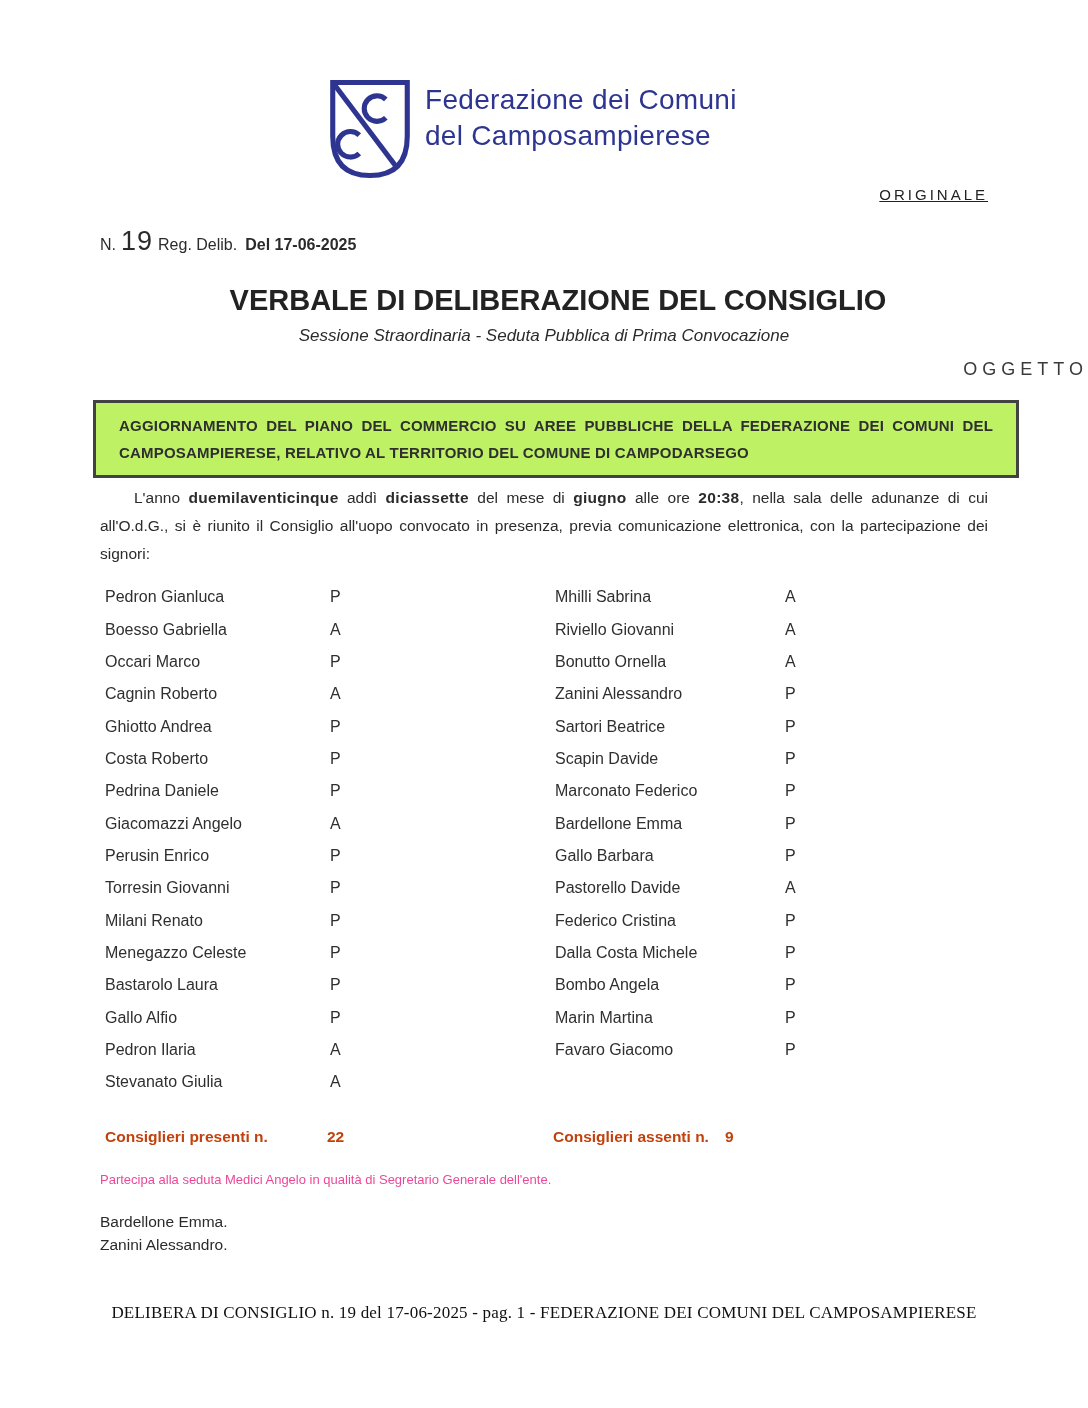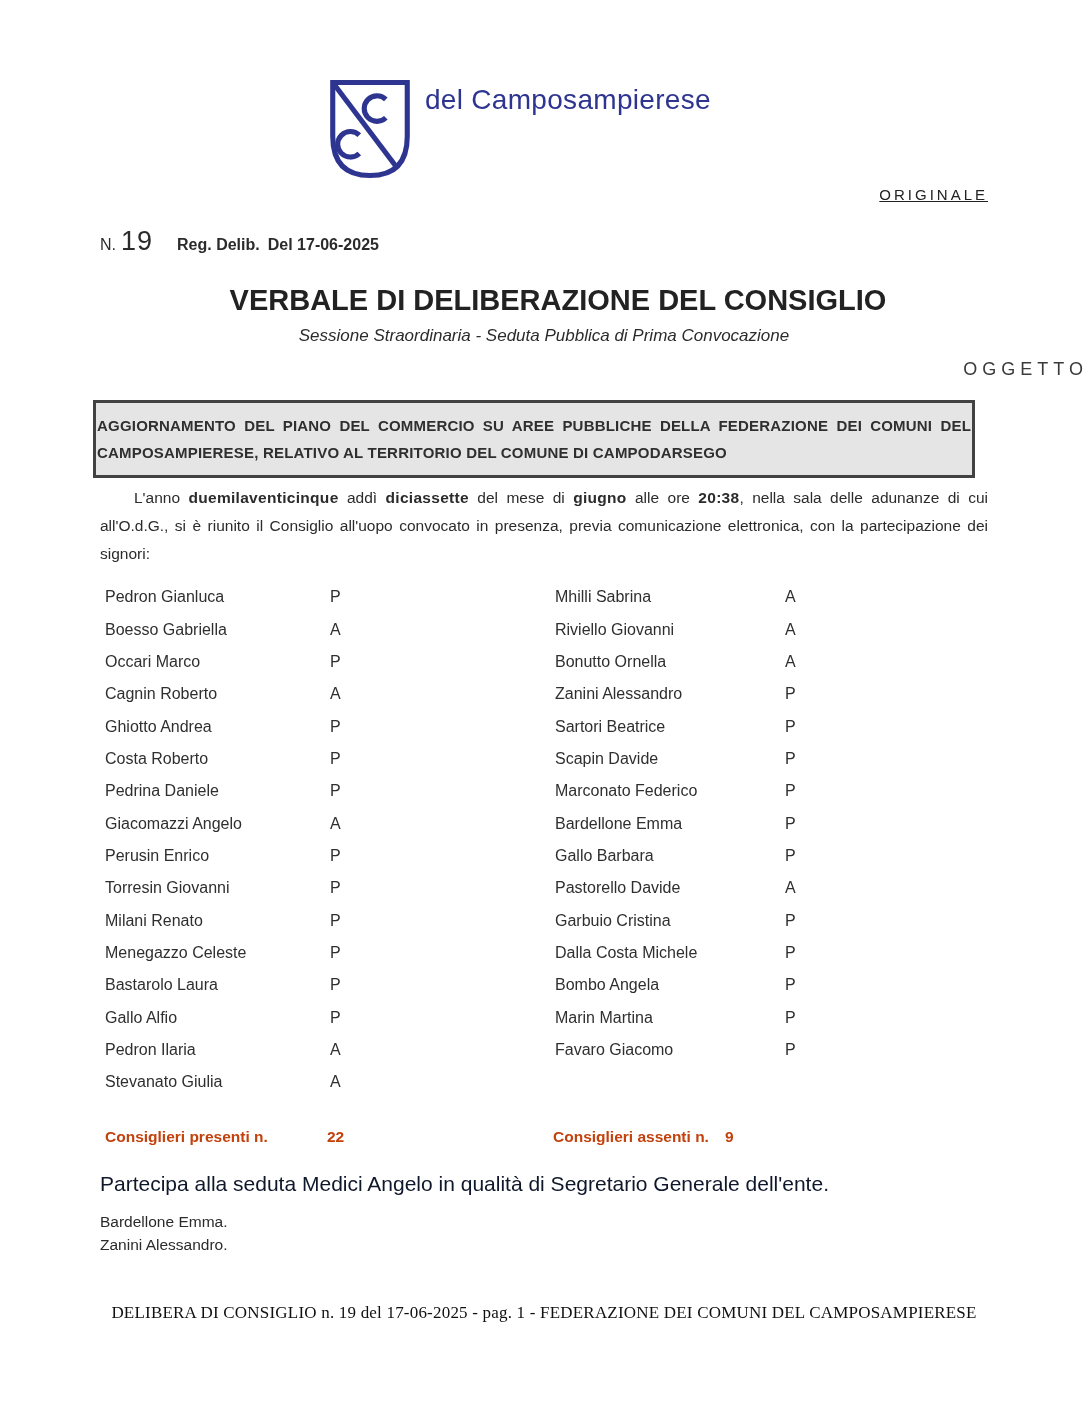--- a/index.html
+++ b/index.html
@@ -30,41 +30,41 @@
   .originale {
     position: absolute; top: 186px; right: 100px;
     font-size: 15px; font-weight: normal; letter-spacing: 3px;
     text-decoration: underline; color: #222;
   }
   .reg-line {
     position: absolute; left: 100px; top: 226px;
     display: flex; align-items: baseline; color: #2b2b2b; font-size: 16px;
   }
   .reg-number { font-size: 27px; margin-left: 5px; letter-spacing: 1px; }
-  .reg-label  { margin-left: 24px; font-weight: bold; }
+  .reg-label  { margin-left: 5px; }
   .reg-date   { margin-left: 8px; font-weight: bold; }
 
   .doc-title {
     position: absolute; top: 284px; left: 14px; width: 100%;
     text-align: center; font-size: 29px; font-weight: bold; color: #222;
   }
   .doc-subtitle {
     position: absolute; top: 326px; left: 0; width: 100%;
     text-align: center; font-size: 17px; font-style: italic; color: #2b2b2b;
   }
   .oggetto {
     position: absolute; top: 359px; left: 0; width: 100%;
     text-align: right; font-size: 18px; letter-spacing: 5px; color: #3a3a3a;
   }
 
   
   .subject-box {
     position: absolute; left: 93px; top: 400px; width: 874px;
-    border: 3px solid #424242; background: #e5e5e5;
-    padding: 9px 1px; text-align: justify;
+    border: 3px solid #424242; background: #bef264;
+    padding: 9px 23px; text-align: justify;
     font-size: 15px; font-weight: bold; line-height: 27px;
     color: #2f2f2f; letter-spacing: 0.2px;
   }
 
   
   .intro {
     position: absolute; left: 100px; top: 484px; width: 888px;
     font-size: 15.5px; line-height: 28px; text-align: justify;
     text-indent: 34px; color: #2b2b2b; margin: 0;
   }
@@ -87,21 +87,21 @@
   }
   .totals span { position: absolute; top: 6px; white-space: nowrap; }
   .totals .present-label { left: 0; }
   .totals .present-count { left: 222px; }
   .totals .absent-label  { left: 448px; }
   .totals .absent-count  { left: 620px; }
 
   
   .secretary {
     position: absolute; left: 100px; top: 1172px; width: 888px;
-    font-size: 21px; color: #0f172a;
+    font-size: 13px; color: #ec4899;
   }
   .president-block {
     position: absolute; left: 100px; top: 1211px; width: 892px;
     font-size: 15.5px; line-height: 22.5px; color: #2b2b2b;
   }
   .president-block p { margin: 0; text-align: justify; }
 
   
   .footer {
     position: absolute; top: 1303px; left: 0; width: 100%;
@@ -116,20 +116,21 @@
 <div class="page">
 
   <div class="logo">
     <svg viewBox="0 0 78 96" aria-hidden="true">
       <path d="M2.5,2.5 H75.5 V55 Q75.5,93.5 39,93.5 Q2.5,93.5 2.5,55 Z"></path>
       <path d="M2.5,2.5 L64,84"></path>
       <path d="M54.5,19 A12.5,12.5 0 1 0 54.5,37"></path>
       <path d="M28.5,54 A12.5,12.5 0 1 0 28.5,72"></path>
     </svg>
     <div class="logo-text">
+      <div>Federazione dei Comuni</div>
       <div>del Camposampierese</div>
     </div>
   </div>
 
   <div class="originale">ORIGINALE</div>
 
   <div class="reg-line">
     <span class="reg-prefix">N.</span>
     <span class="reg-number">19</span>
     <span class="reg-label">Reg. Delib.</span>
@@ -190,21 +191,21 @@
     <div class="cell">Gallo Barbara</div>
     <div class="cell">P</div>
 
     <div class="cell">Torresin Giovanni</div>
     <div class="cell">P</div>
     <div class="cell">Pastorello Davide</div>
     <div class="cell">A</div>
 
     <div class="cell">Milani Renato</div>
     <div class="cell">P</div>
-    <div class="cell">Garbuio Cristina</div>
+    <div class="cell">Federico Cristina</div>
     <div class="cell">P</div>
 
     <div class="cell">Menegazzo Celeste</div>
     <div class="cell">P</div>
     <div class="cell">Dalla Costa Michele</div>
     <div class="cell">P</div>
 
     <div class="cell">Bastarolo Laura</div>
     <div class="cell">P</div>
     <div class="cell">Bombo Angela</div>

